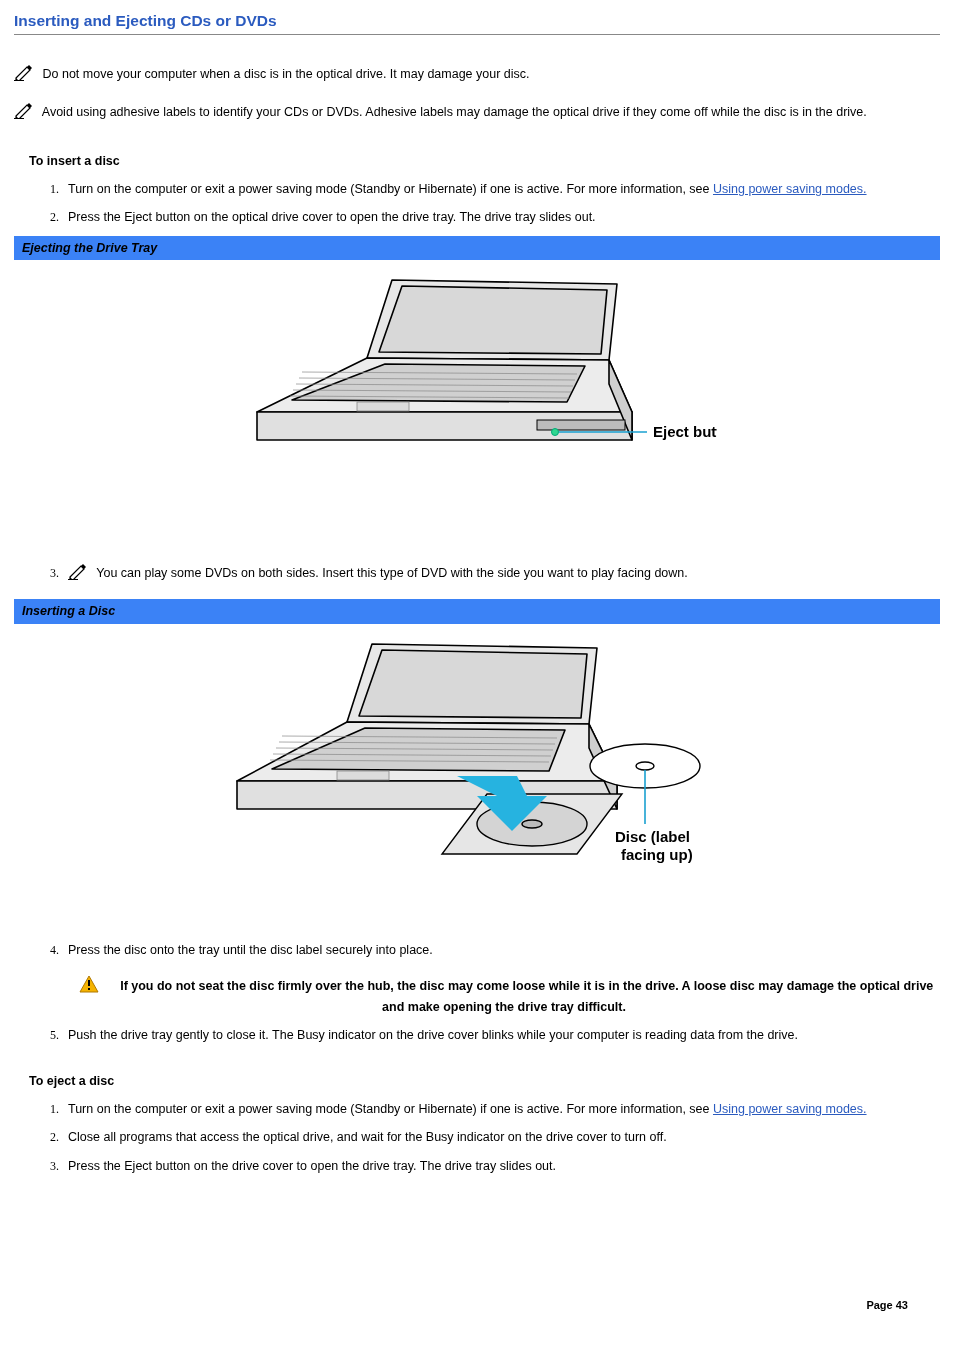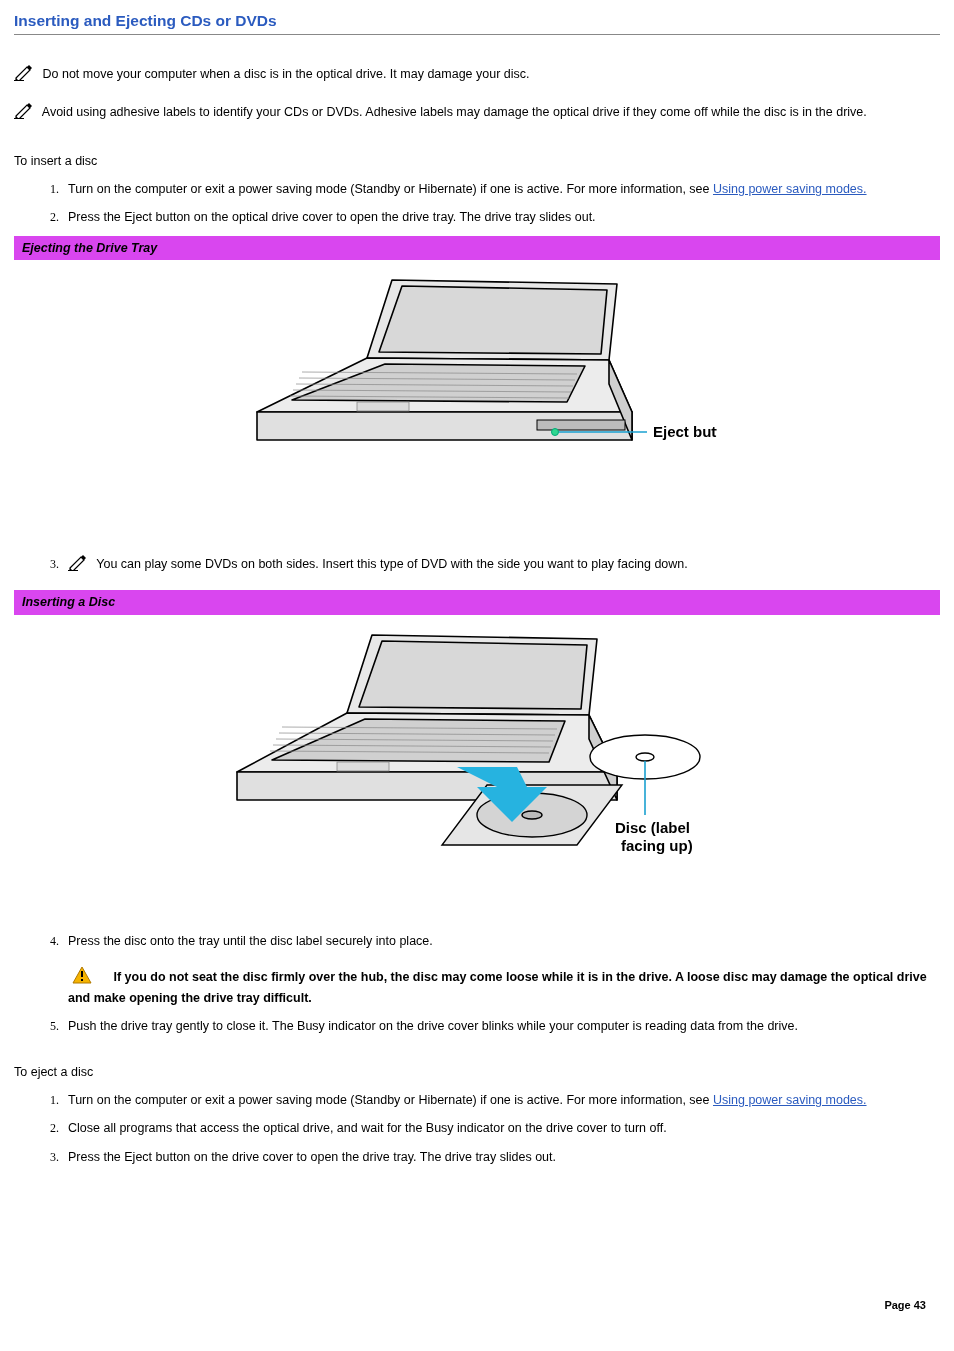--- a/index.html
+++ b/index.html
@@ -21,64 +21,65 @@
   }
   .note-line {
     margin: 14px 0;
   }
   .note-icon {
     display: inline-block;
     vertical-align: middle;
     margin-right: 3px;
   }
   .sub-heading {
-    font-weight: normal;
-    margin: 28px 0 8px 0;
+    font-weight: bold;
+    margin: 28px 0 8px 15px;
   }
   ol.steps {
     margin: 6px 0 6px 0;
     padding-left: 48px;
   }
   ol.steps > li {
     padding-left: 6px;
     margin: 10px 0;
     font-family: Verdana, Arial, sans-serif;
   }
   ol.steps > li::marker {
     font-family: Georgia, "Times New Roman", serif;
     font-size: 12px;
   }
   a.link {
     color: #2b5bbf;
     text-decoration: underline;
     text-align: center;
   }
   .panel-header {
-    background: #d946ef;
+    background: #3b82f6;
     font-weight: bold;
     font-style: italic;
     padding: 3px 8px;
     margin: 6px 0 0 0;
     font-size: 12.5px;
   }
   .figure-wrap {
     text-align: center;
     padding: 12px 0 30px 0;
   }
   .warn-block {
     margin: 16px 0 10px 0;
+    text-align: center;
   }
   .warn-icon {
     display: inline-block;
     vertical-align: middle;
     margin: 0 18px 0 4px;
   }
   .footer-page {
     position: absolute;
-    right: 14px;
+    right: 32px;
     bottom: 16px;
     font-weight: bold;
     font-size: 11px;
   }
   .pagewrap {
     position: relative;
     min-height: 1320px;
   }
 </style>
 </head>
@@ -152,21 +153,21 @@
 
     <circle cx="318" cy="160" r="3.5" fill="#2fd68f" stroke="#0a7" stroke-width="1"></circle>
 
     <line x1="322" y1="160" x2="410" y2="160" stroke="#1aa0d0" stroke-width="1.6"></line>
     <text x="416" y="165" font-family="Arial" font-size="15" font-weight="bold" fill="#000">Eject button</text>
   </svg>
 </div>
 
 <ol class="steps" start="3">
   <li>
-    <div class="note-line" style="margin-top:26px;">
+    <div class="note-line" style="margin-top:35px;">
       <span class="note-icon">
         <svg width="22" height="18" viewBox="0 0 22 18">
               <path d="M2 15 L13 4 L16 7 L5 18 L2 18 Z" fill="#fff" stroke="#000" stroke-width="1.2"></path>
               <path d="M13 4 L15 2 L18 5 L16 7 Z" fill="#000"></path>
               <path d="M2 15 L2 18 L5 18 Z" fill="#000"></path>
               <line x1="0" y1="17.5" x2="10" y2="17.5" stroke="#000" stroke-width="1"></line>
             </svg>
       </span>
       <span>You can play some DVDs on both sides. Insert this type of DVD with the side you want to play facing down.</span>
     </div>

